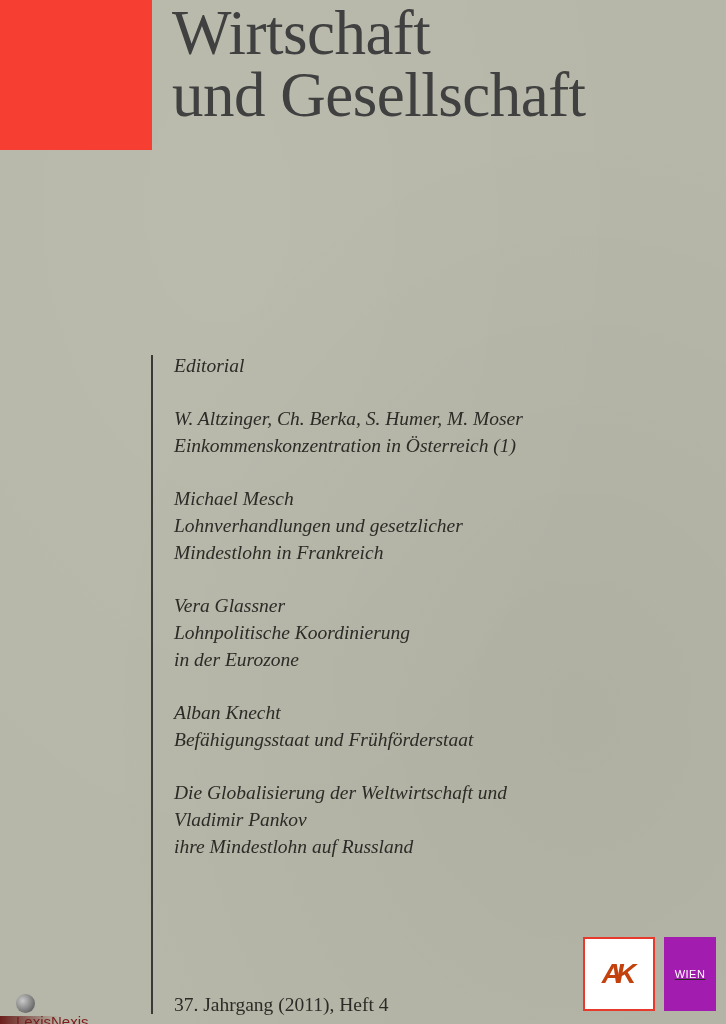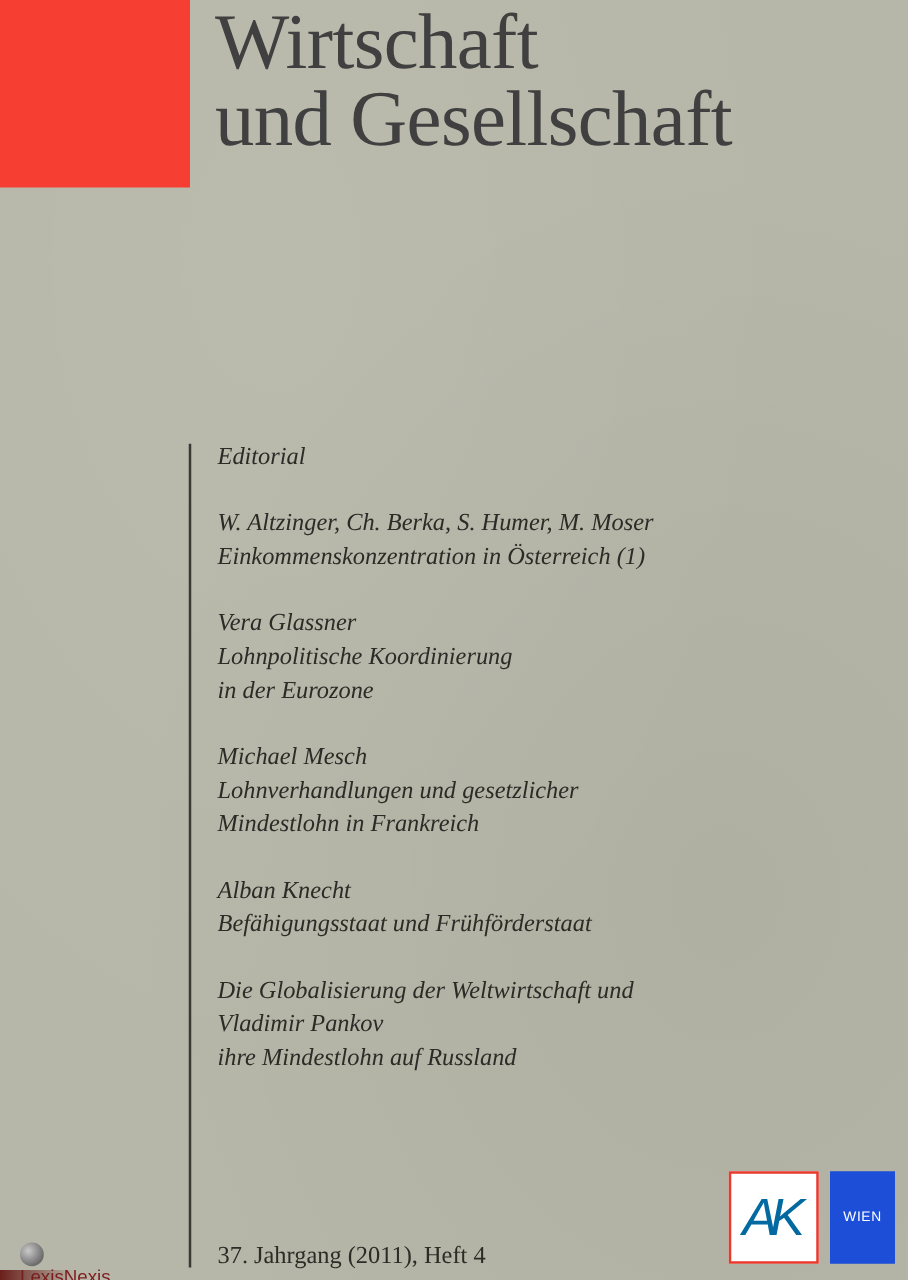--- a/index.html
+++ b/index.html
@@ -46,27 +46,27 @@
       background: radial-gradient(circle at 35% 35%, #c9c9c9, #6d6d6d 70%, #4a4a4a);
       margin-right: 7px;
     }
     .ak-box {
       position: absolute; left: 583px; top: 937px; width: 72px; height: 74px;
       background: #ffffff; border: 2px solid #e8392d; box-sizing: border-box;
       display: flex; align-items: center; justify-content: center;
     }
     .ak-text {
       font-family: "Liberation Sans", "DejaVu Sans", sans-serif;
-      font-weight: normal; font-style: italic; font-size: 42px; color: #0369a1;
+      font-weight: bold; font-style: italic; font-size: 28px; color: #c2410c;
       letter-spacing: -6px; margin-left: -6px;
     }
     .wien-box {
       position: absolute; left: 664px; top: 937px; width: 52px; height: 74px;
-      background: #1d4ed8;
-      display: flex; align-items: center; justify-content: center;
+      background: #a21caf;
+      display: flex; align-items: center; justify-content: center; text-decoration: underline;
     }
     .wien-text {
       font-family: "Liberation Sans", "DejaVu Sans", sans-serif;
       font-size: 11px; color: #ffffff; letter-spacing: 0.5px;
     }
     .bottom-shadow {
       position: absolute; left: 0; bottom: 0; width: 60px; height: 8px;
       background: linear-gradient(90deg, #6b1f1c, rgba(60,40,40,0));
     }
   </style>
@@ -84,28 +84,28 @@
 
 <div class="toc">
   <div class="toc-entry">
     <div>Editorial</div>
   </div>
   <div class="toc-entry">
     <div>W. Altzinger, Ch. Berka, S. Humer, M. Moser</div>
     <div>Einkommenskonzentration in Österreich (1)</div>
   </div>
   <div class="toc-entry">
+    <div>Michael Mesch</div>
+    <div>Lohnverhandlungen und gesetzlicher</div>
+    <div>Mindestlohn in Frankreich</div>
+  </div>
+  <div class="toc-entry">
     <div>Vera Glassner</div>
     <div>Lohnpolitische Koordinierung</div>
     <div>in der Eurozone</div>
-  </div>
-  <div class="toc-entry">
-    <div>Michael Mesch</div>
-    <div>Lohnverhandlungen und gesetzlicher</div>
-    <div>Mindestlohn in Frankreich</div>
   </div>
   <div class="toc-entry">
     <div>Alban Knecht</div>
     <div>Befähigungsstaat und Frühförderstaat</div>
   </div>
   <div class="toc-entry">
     <div>Die Globalisierung der Weltwirtschaft und</div>
     <div>Vladimir Pankov</div>
     <div>ihre Mindestlohn auf Russland</div>
   </div>

